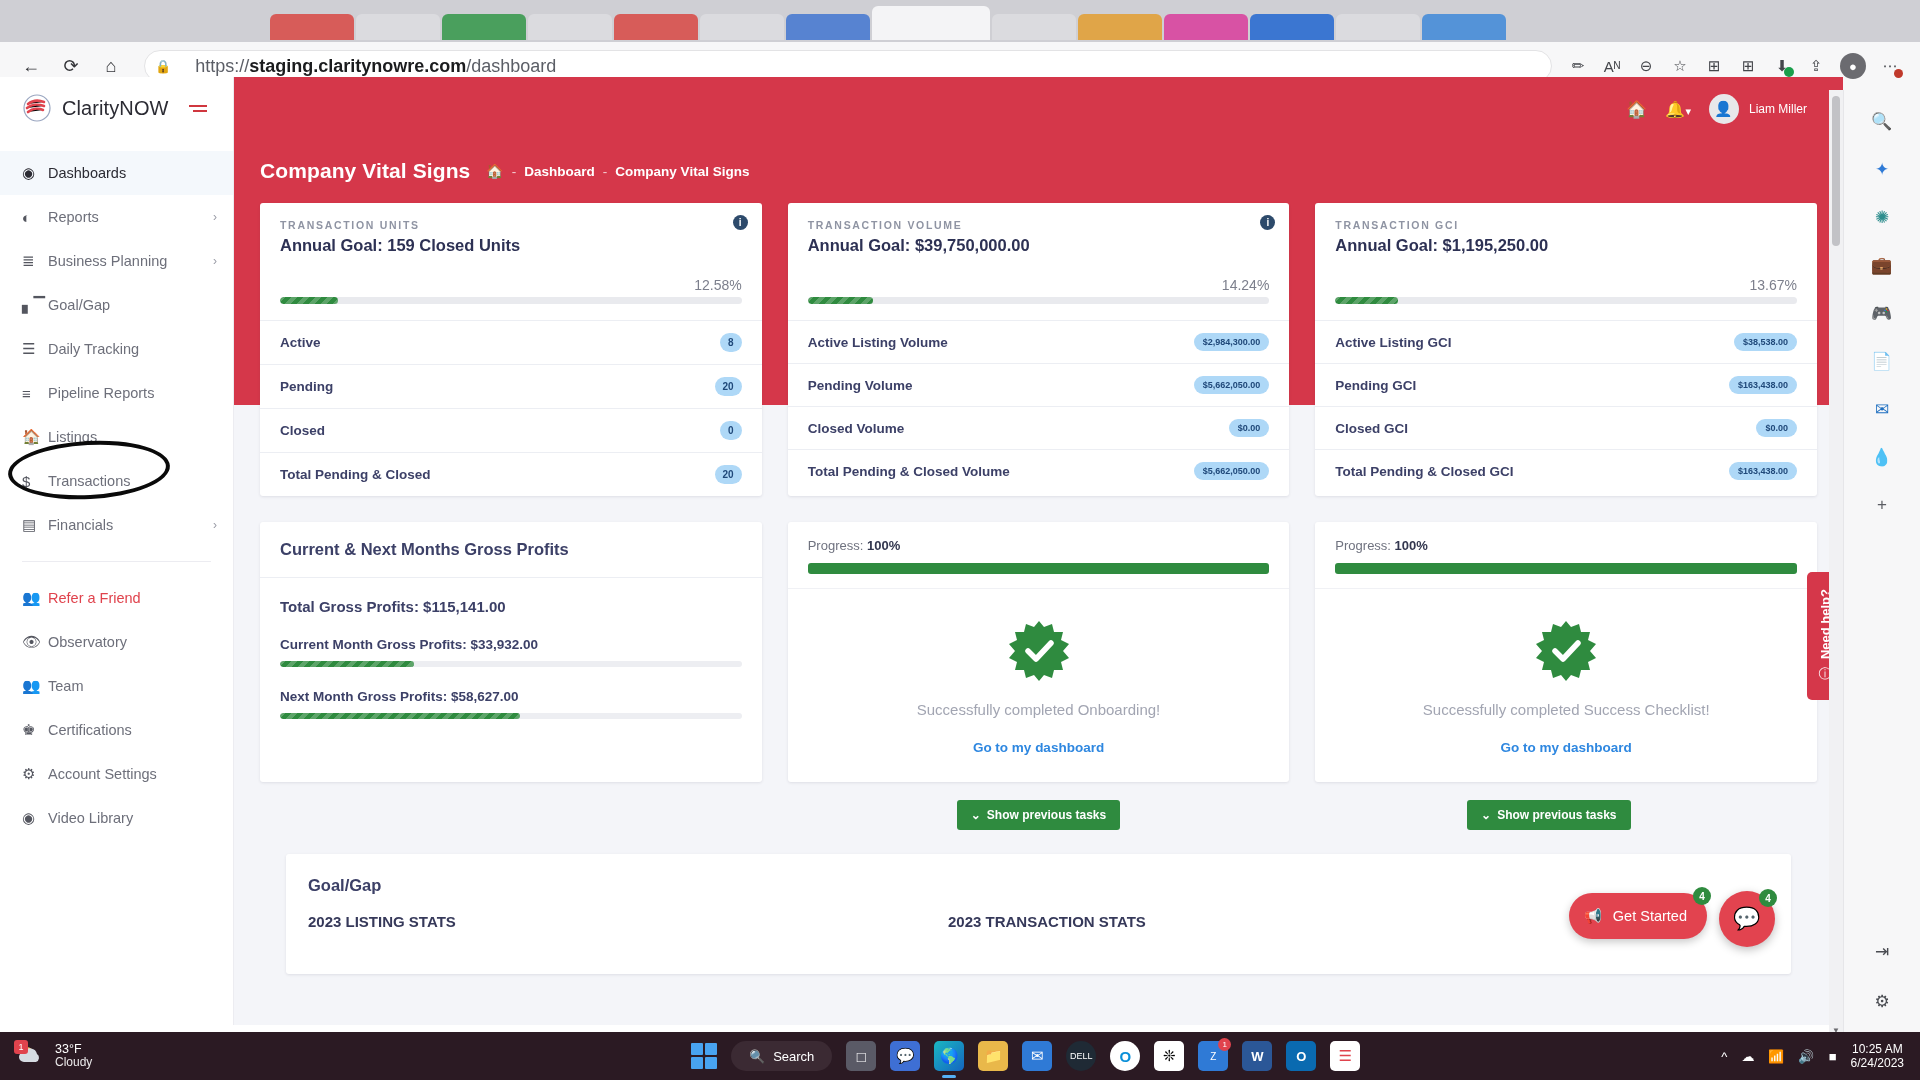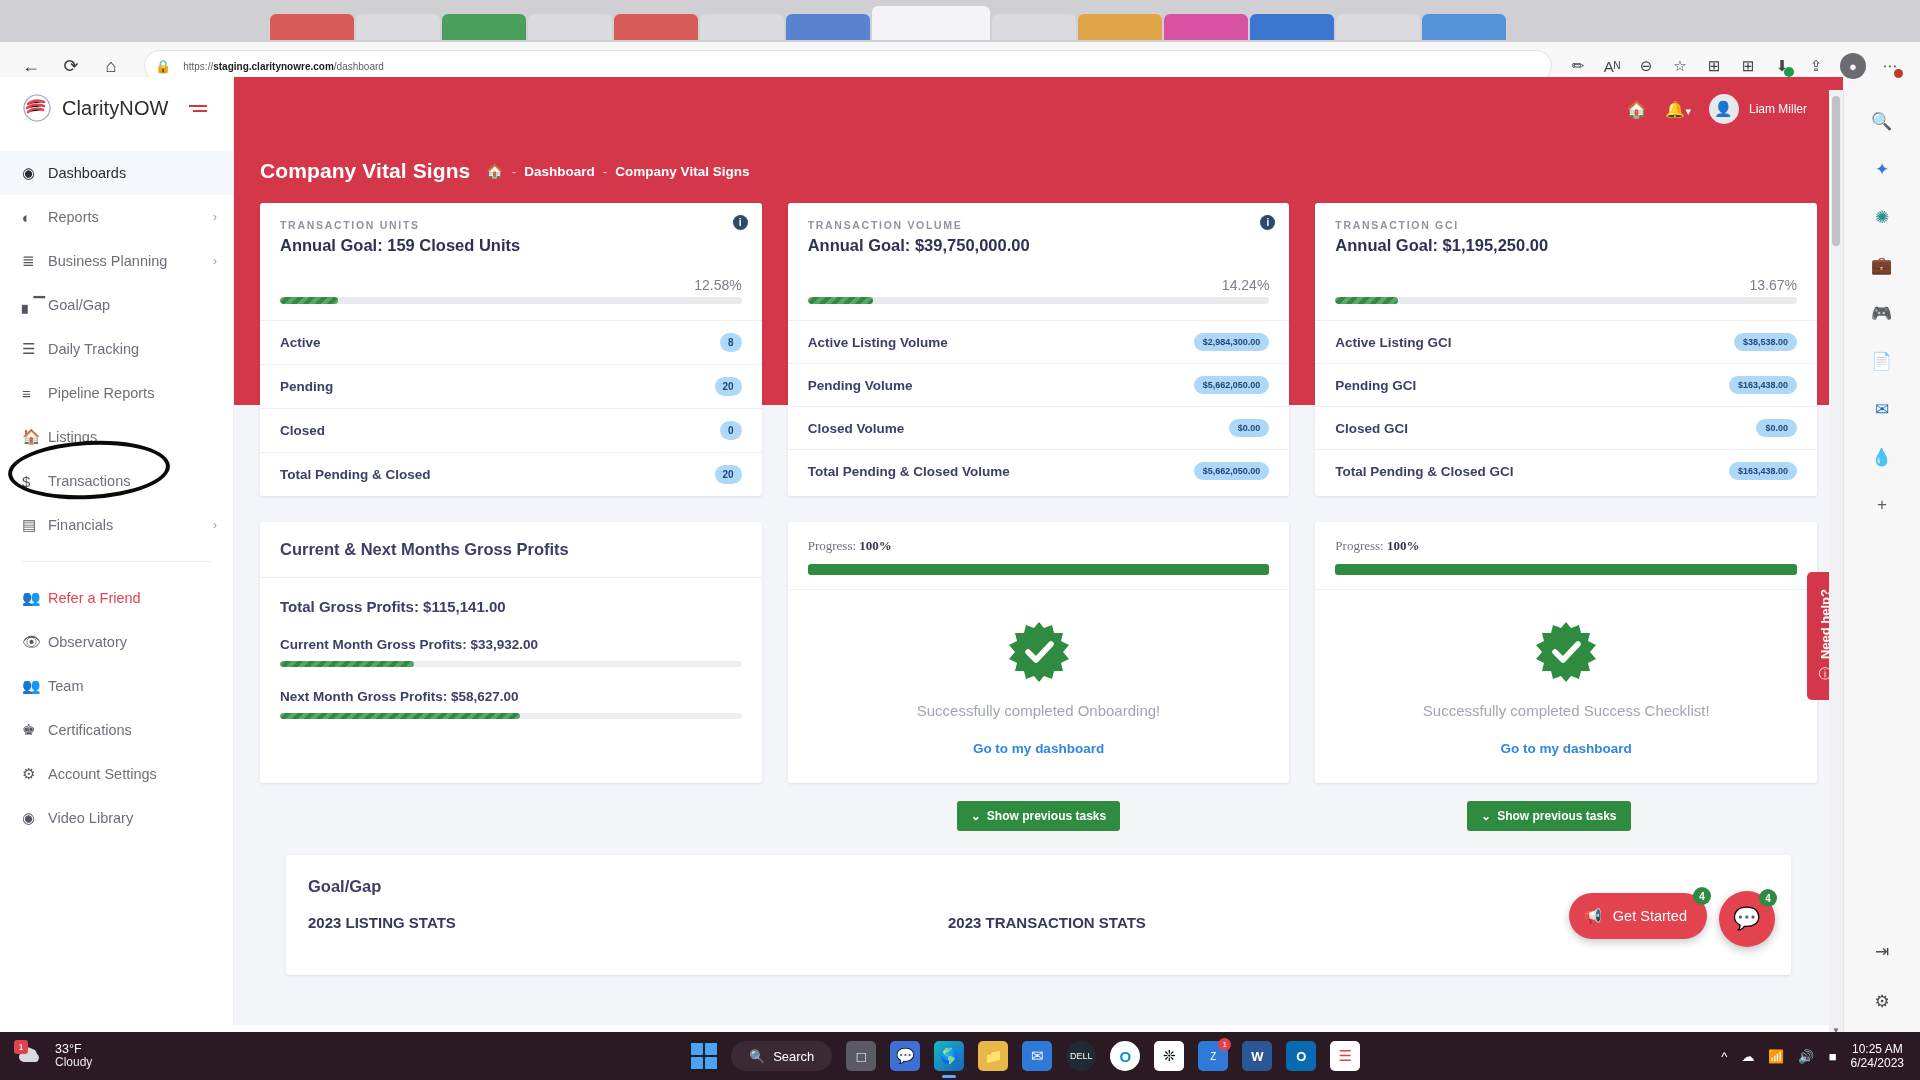--- a/index.html
+++ b/index.html
@@ -30,21 +30,21 @@
   .nav-btn {
     width: 34px; height: 34px; display: flex; align-items: center; justify-content: center;
     color: #35363a; font-size: 18px; border-radius: 4px; margin-right: 6px; cursor: pointer;
   }
   .omnibox {
     flex: 1; height: 32px; background: #fff; border-radius: 16px;
     display: flex; align-items: center; padding: 0 10px; margin: 0 10px;
     border: 1px solid #e3e3e5;
   }
   .omnibox .lock { font-size: 13px; color: #5f6368; margin-right: 12px; }
-  .url { font-size: 10px; color: #5b5e66; white-space: nowrap; }
+  .url { font-size: 18px; color: #5b5e66; white-space: nowrap; margin-left: 12px; }
   .url b { color: #1b1c1e; font-weight: 700; }
   .tb-icons { display: flex; align-items: center; gap: 2px; }
   .tb-ic {
     width: 32px; height: 32px; display: flex; align-items: center; justify-content: center;
     font-size: 15px; color: #44464b; border-radius: 4px; cursor: pointer; position: relative;
   }
   .tb-ic.avatar { background: #6b6b70; border-radius: 50%; width: 26px; height: 26px; color:#fff; font-size: 13px; margin: 0 6px;}
   .dot-badge { position: absolute; right: 3px; bottom: 4px; width: 9px; height: 9px; border-radius: 50%; background: #c0392b; }
   .dl-badge { position: absolute; right: 4px; bottom: 5px; width: 10px; height: 10px; border-radius: 50%; background: #1a9e4b; }
 
@@ -132,21 +132,21 @@
   .pill.num { font-size: 10px; padding: 4px 8px; min-width: 22px; }
 
   
   .gp-title { padding: 18px 20px; font-size: 16.5px; font-weight: 700; color: #3c4067; border-bottom: 1px solid #eceef3; }
   .gp-body { padding: 20px; }
   .gp-total { font-size: 15px; font-weight: 700; color: #3c4067; margin-bottom: 22px; }
   .gp-label { font-size: 13.5px; color: #3c4067; font-weight: 600; margin-bottom: 9px; }
   .gp-bar { height: 6px; background: #edeef2; border-radius: 3px; overflow: hidden; margin-bottom: 22px; }
 
   
-  .cl-top { padding: 16px 20px 14px 20px; font-family: Liberation Serif, serif; }
+  .cl-top { padding: 16px 20px 14px 20px; }
   .cl-prog { font-size: 13px; color: #6f727f; margin-bottom: 10px; }
   .cl-prog b { color: #33374f; }
   .cl-bar { height: 11px; background: #e9eaee; border-radius: 3px; overflow: hidden; }
   .cl-bar i { display: block; height: 100%; background: #2f8b3f; }
   .cl-body { border-top: 1px solid #f0f1f5; padding: 30px 20px 26px; text-align: center; }
   .cl-msg { font-size: 15px; color: #a2a5b2; margin-top: 18px; }
   .cl-link { display: inline-block; margin-top: 22px; font-size: 13.5px; font-weight: 700; color: #2e87e0; cursor: pointer; }
   .badge-check { width: 64px; height: 64px; margin: 0 auto; }
 
   .prev-row { display: flex; gap: 26px; padding: 0 26px; margin-top: -8px; }

